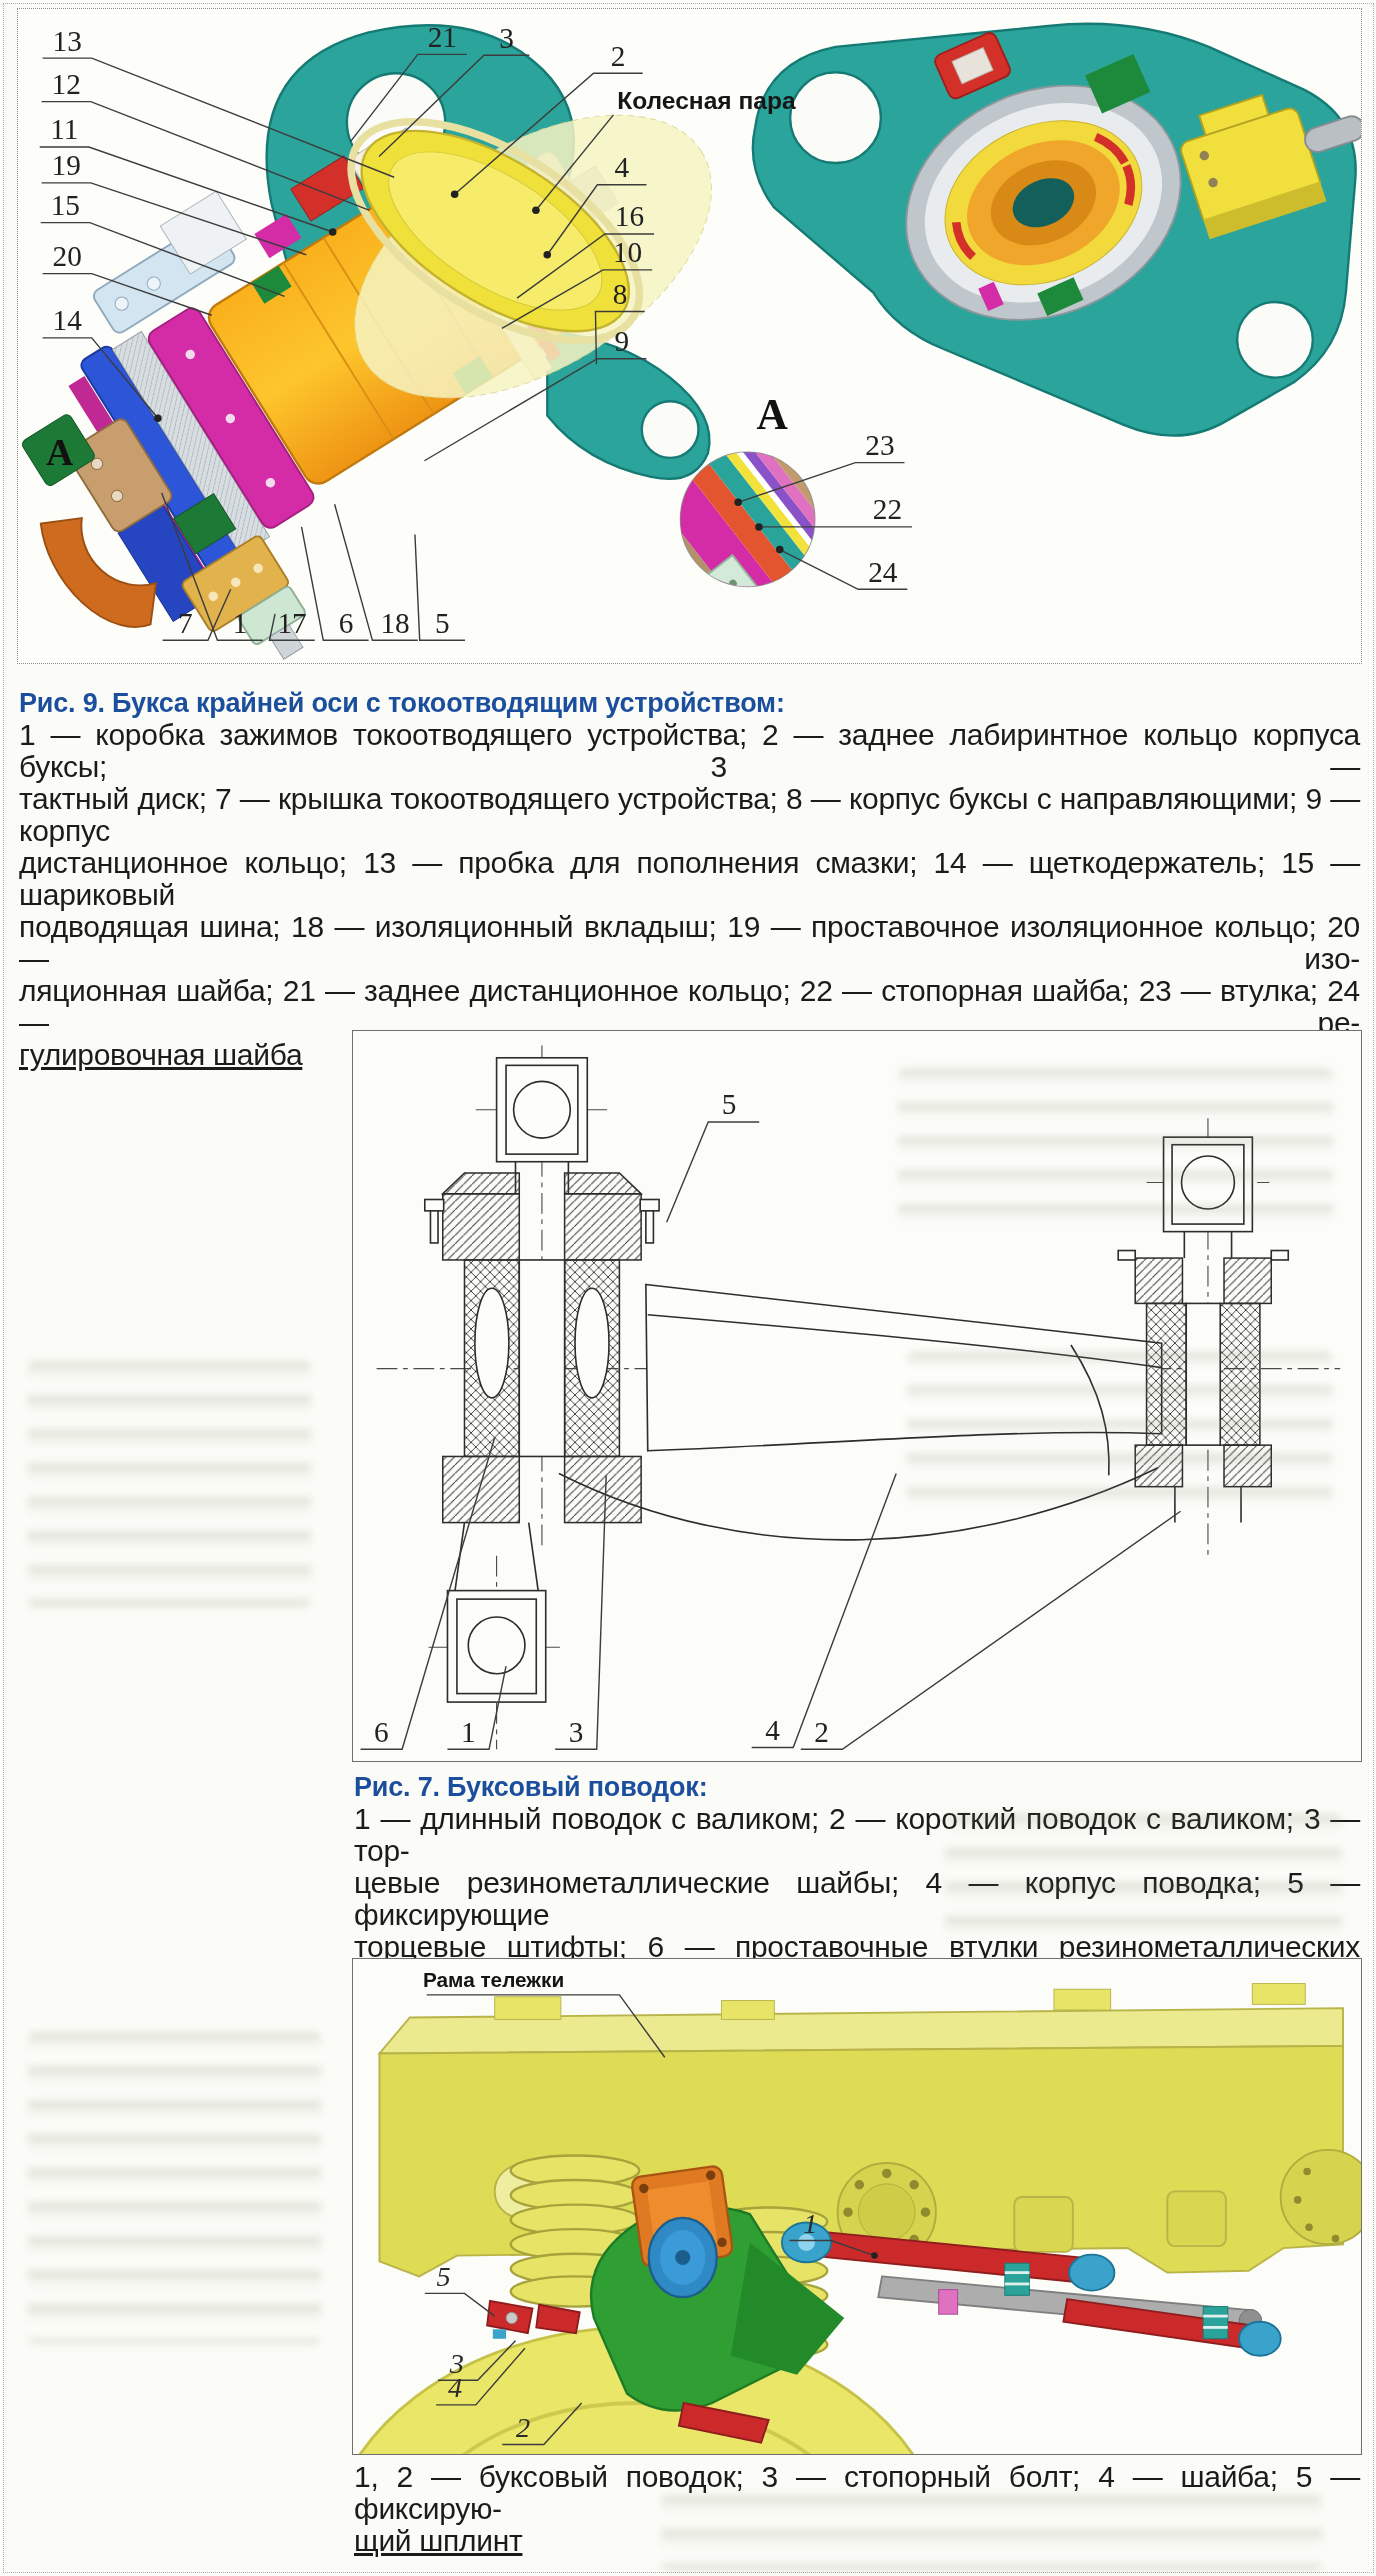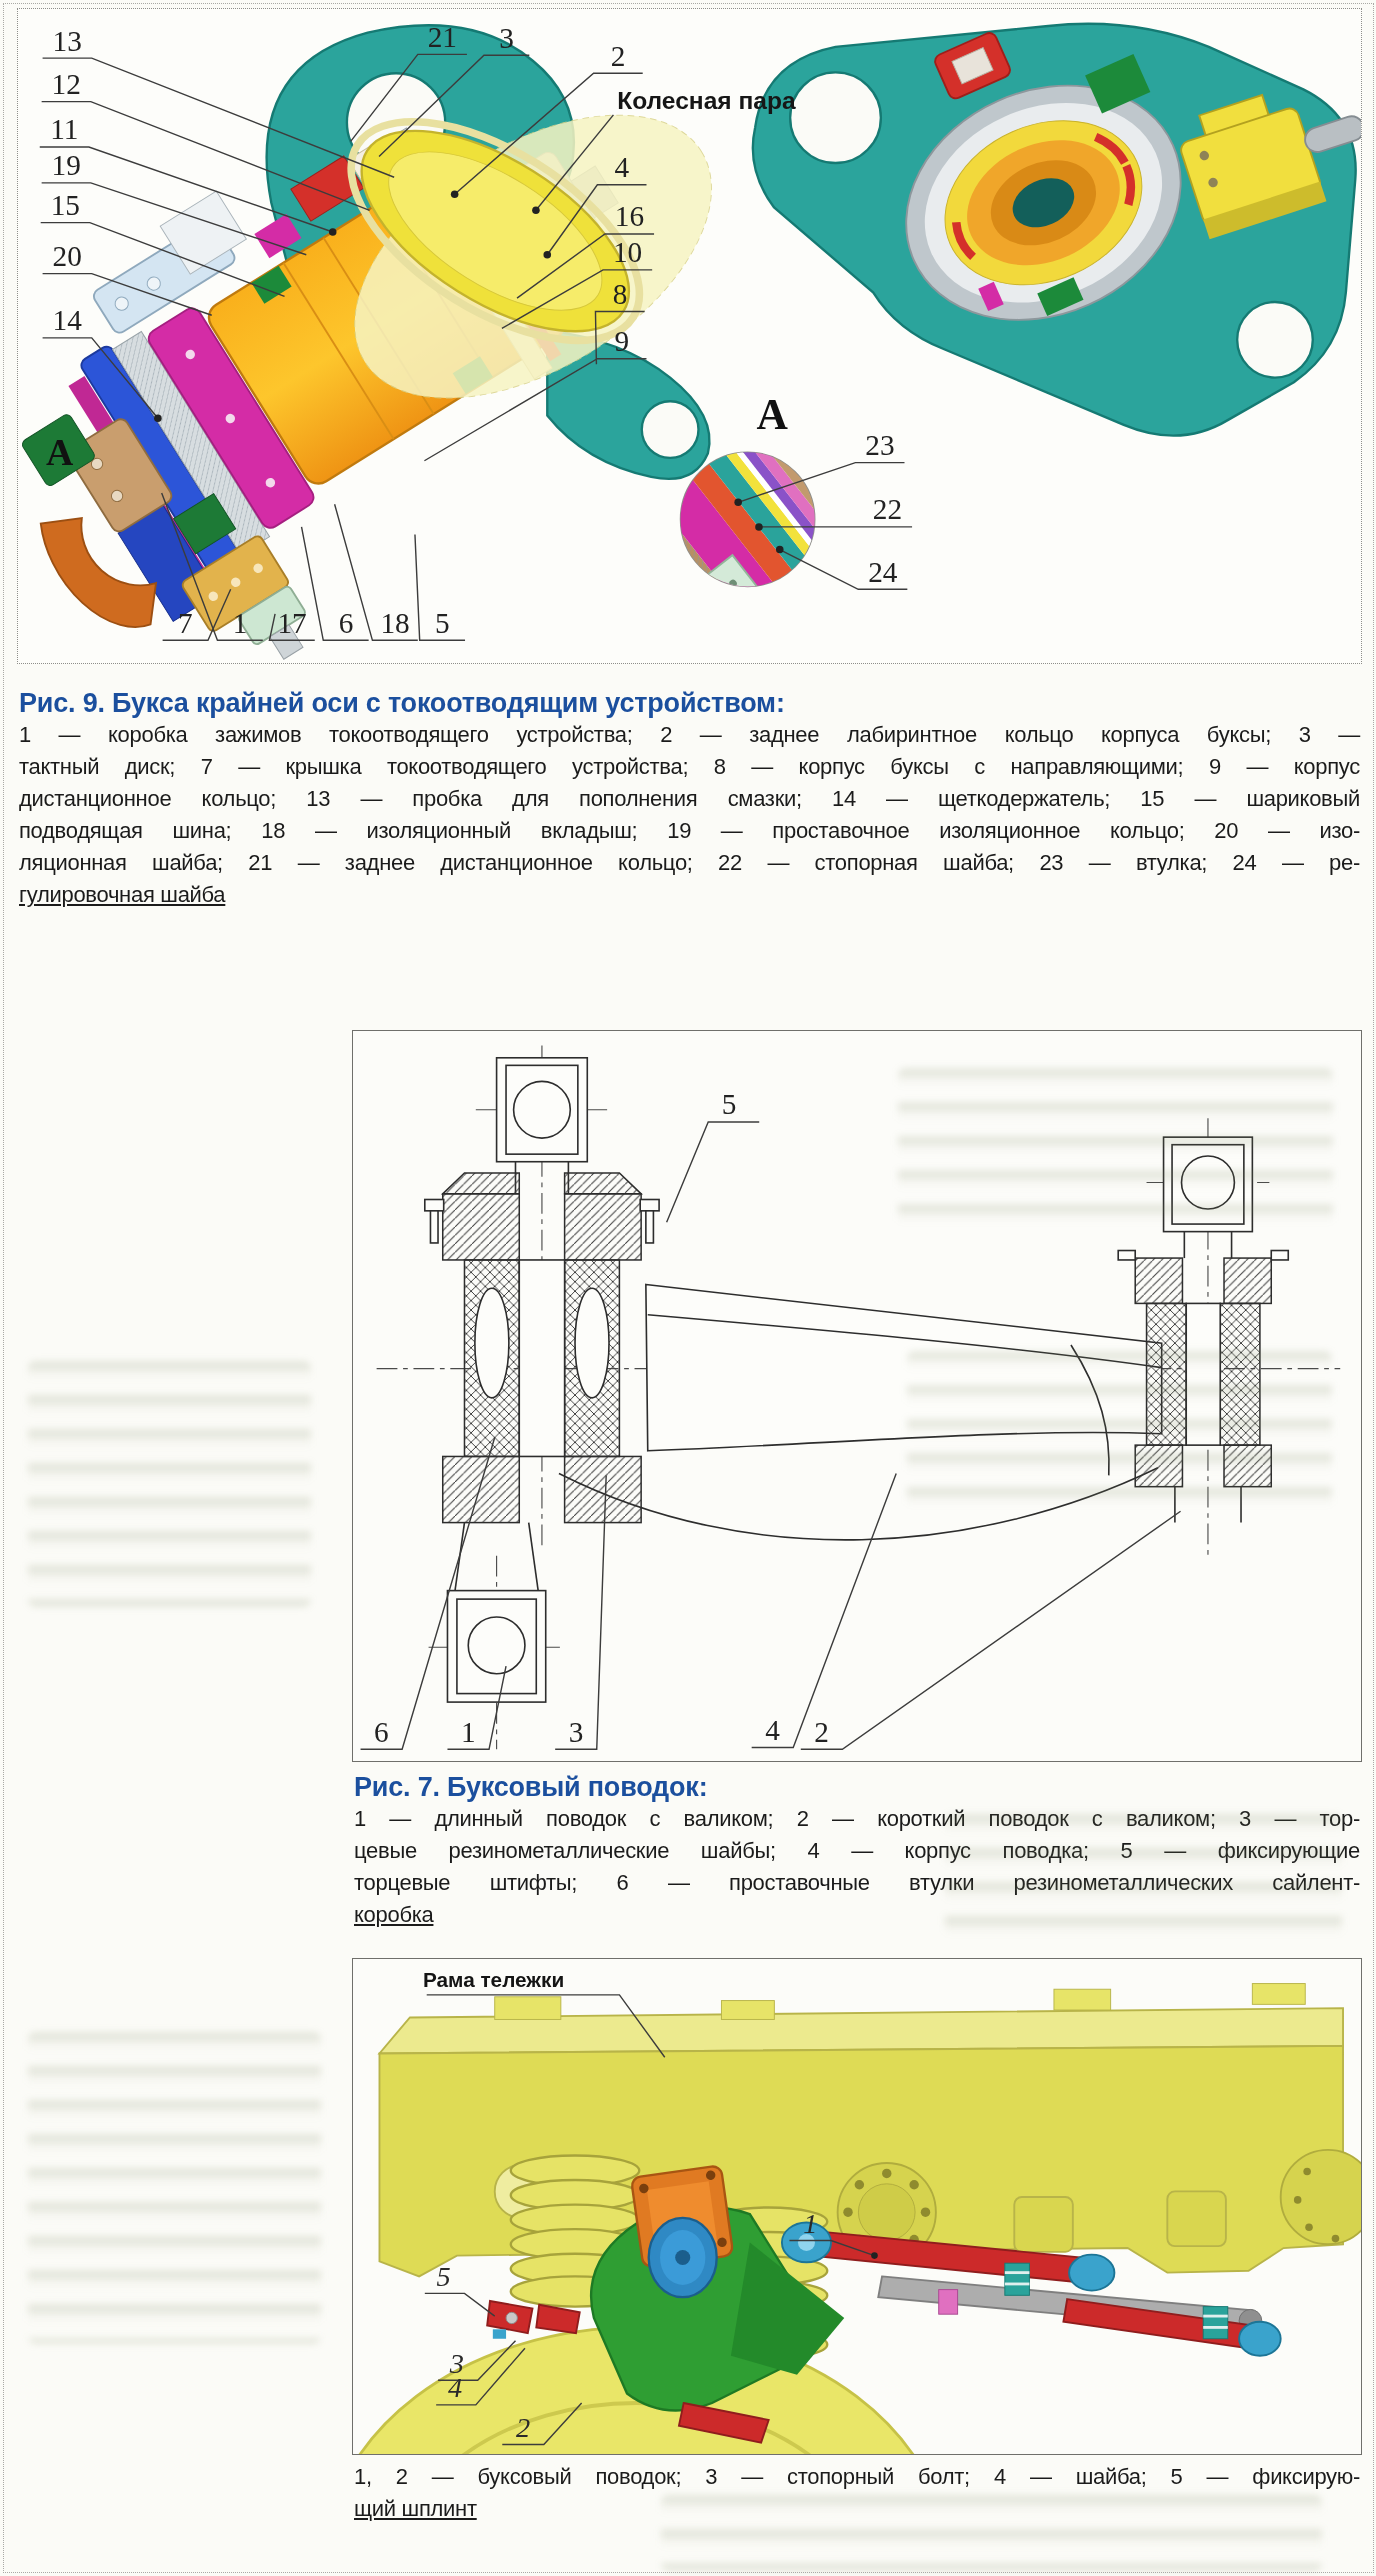--- a/index.html
+++ b/index.html
@@ -11,21 +11,21 @@
   .fig6{left:17px;top:7.6px;width:1343px;height:654px;border:0.9px dotted #8e8e8a;}
   .fig7{left:352px;top:1030px;width:1008px;height:730px;border:1.9px solid #6f6f6b;background:#fcfcf9;}
   .fig8{left:352px;top:1958px;width:1008px;height:495px;border:1.9px solid #6f6f6b;background:#fcfcf9;}
   svg{display:block;}
 
   .caption{position:absolute;color:#1b1b1b;}
   .cap6{left:19px;top:687px;width:1341px;}
   .cap7{left:354px;top:1771px;width:1006px;}
   .cap8{left:354px;top:2461px;width:1006px;}
   .cap-title{font-weight:bold;color:#1b4f9e;font-size:27px;line-height:32px;letter-spacing:-0.2px;}
-  .cap-line{font-size:22px;line-height:32px;letter-spacing:-0.3px;text-align:justify;text-align-last:justify;}
+  .cap-line{font-size:30px;line-height:32px;letter-spacing:-0.3px;text-align:justify;text-align-last:justify;}
   .cap-line.last{text-align-last:left;text-decoration:underline;}
 
   
   .co{font-family:"Liberation Serif",serif;font-size:31px;fill:#222;}
   .coi{font-family:"Liberation Serif",serif;font-size:30px;font-style:italic;fill:#2a2a2a;}
   .avw{font-family:"Liberation Serif",serif;font-weight:bold;fill:#111;}
   .lead{fill:none;stroke:#3c3c3c;stroke-width:1.5;}
   .dot{fill:#222;}
   .lbl{font-weight:bold;font-size:26px;fill:#161616;font-family:"Liberation Sans",sans-serif;}
   .lbl-small{font-weight:bold;font-size:22px;fill:#141414;font-family:"Liberation Sans",sans-serif;}

